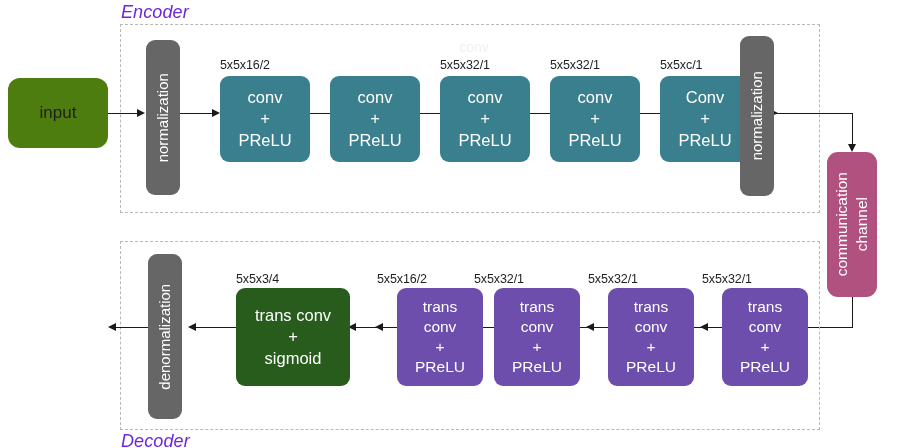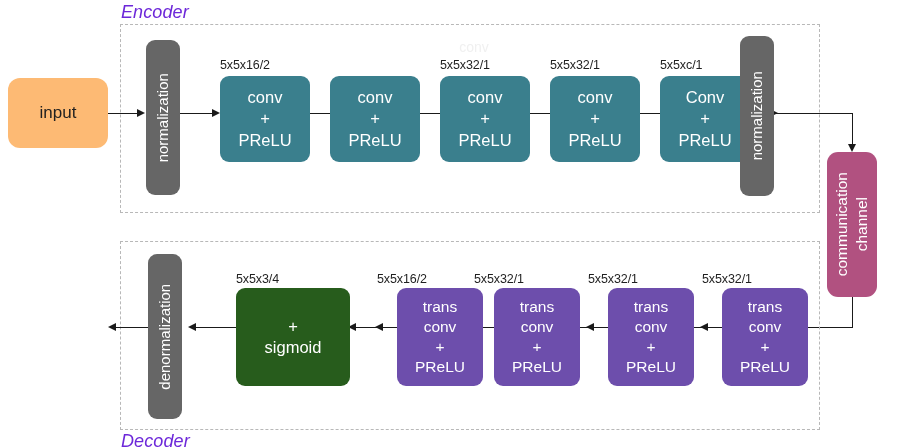--- a/index.html
+++ b/index.html
@@ -11,21 +11,21 @@
   
   .group-frame{position:absolute;border:1.3px dashed #b8b8b8;background:transparent;box-sizing:border-box;}
   .group-label{position:absolute;font-size:18px;color:#6d28d9;white-space:nowrap;letter-spacing:.1px;font-style:italic;}
 
   
   .node{position:absolute;box-sizing:border-box;display:flex;align-items:center;
         justify-content:center;text-align:center;border-radius:9px;
         line-height:1.30;color:#ffffff;}
   .node .inner{width:100%;padding:0 2px;}
 
-  .io-node{background:#fdba74;color:#1f1f1f;border-radius:12px;font-size:17px;}
+  .io-node{background:#4d7c0f;color:#1f1f1f;border-radius:12px;font-size:17px;}
   .norm-node{background:#666666;color:#ffffff;font-size:15px;border-radius:9px;}
   .conv-node{background:#3a7f8d;font-size:16.5px;}
   .tconv-node{background:#6d4eac;font-size:15.5px;margin-left:20px;}
   .sig-node{background:#275c1c;font-size:16.5px;}
   .chan-node{background:#b15180;font-size:15.5px;border-radius:11px;}
 
   .vtext{transform:rotate(-90deg);white-space:nowrap;}
 
   
   .caption{position:absolute;font-size:12.5px;color:#1f1f1f;white-space:nowrap;
@@ -195,20 +195,21 @@
       <div>PReLU</div>
     </div>
   </div>
 
   <div class="hline" style="left:350px;top:327px;width:27px;"></div>
   <div class="arrow left" style="left:348px;top:322.5px;"></div>
 
   <div class="caption" style="left:236px;top:272px;width:114px;">5x5x3/4</div>
   <div class="node sig-node" style="left:236px;top:288px;width:114px;height:98px;">
     <div class="inner">
+      <div>trans conv</div>
       <div>+</div>
       <div>sigmoid</div>
     </div>
   </div>
 
   <div class="hline" style="left:190px;top:327px;width:46px;"></div>
   <div class="arrow left" style="left:188px;top:322.5px;"></div>
 
   <div class="node norm-node" style="left:148px;top:254px;width:34px;height:165px;">
     <span class="vtext">denormalization</span>

